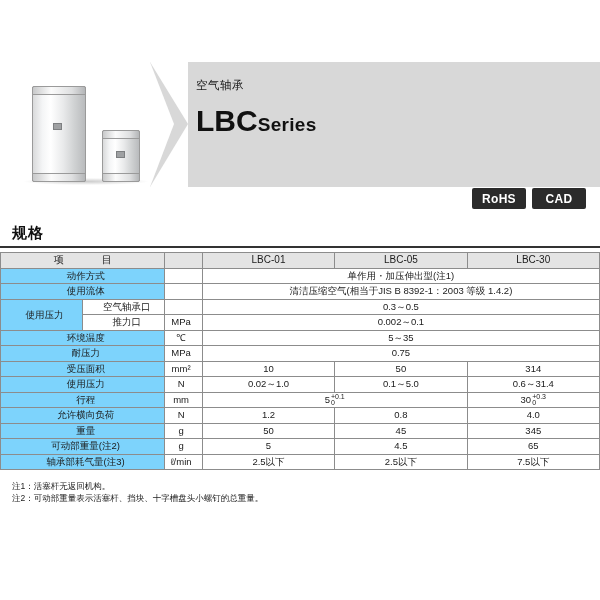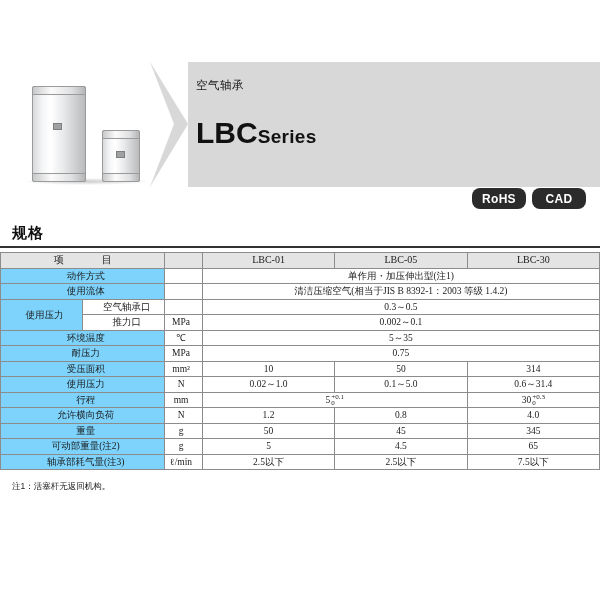--- a/index.html
+++ b/index.html
@@ -66,21 +66,21 @@
     color: #1a1a1a;
     letter-spacing: .5px;
   }
   .title-sub2 {
     font-size: 11.5px;
     line-height: 15px;
     color: #1a1a1a;
     letter-spacing: .5px;
   }
   .title-main {
-    margin-top: 23px;
+    margin-top: 11px;
     font-size: 30px;
     font-weight: bold;
     color: #111;
     letter-spacing: 0px;
     line-height: 34px;
   }
   .title-main .series {
     font-size: 19px;
     font-weight: bold;
     letter-spacing: .3px;
@@ -138,21 +138,21 @@
     right: 14px;
     top: 188px;
     display: flex;
     gap: 6px;
     align-items: center;
   }
   .badge {
     height: 21px;
     min-width: 40px;
     padding: 0 7px;
-    border-radius: 8px;
+    border-radius: 2px;
     background: #2b2b2b;
     color: #ffffff;
     font-size: 12px;
     font-weight: bold;
     display: flex;
     align-items: center;
     justify-content: center;
     letter-spacing: .3px;
   }
 
@@ -183,21 +183,20 @@
     color: #1a1a1a;
   }
   table.spec td, table.spec th {
     border: 1px solid #8c8c8c;
     padding: 0;
     height: 14.5px;
     text-align: center;
     vertical-align: middle;
     font-weight: normal;
     line-height: 12px;
-    font-family: Liberation Serif, serif;
   }
   .c-item {
     width: 78px;
     text-align: left;
     padding-left: 6px !important;
     background: #7dd3fc;
   }
   .c-sub {
     width: 78px;
     text-align: left;
@@ -378,15 +377,16 @@
         <td class="c-unit">ℓ/min</td>
         <td>2.5以下</td>
         <td>2.5以下</td>
         <td>7.5以下</td>
       </tr>
     </tbody>
   </table>
 
   <div class="notes">
     <div>注1：活塞杆无返回机构。</div>
+    <div>注2：可动部重量表示活塞杆、挡块、十字槽盘头小螺钉的总重量。</div>
   </div>
 
 </div>
 
 </body></html>

